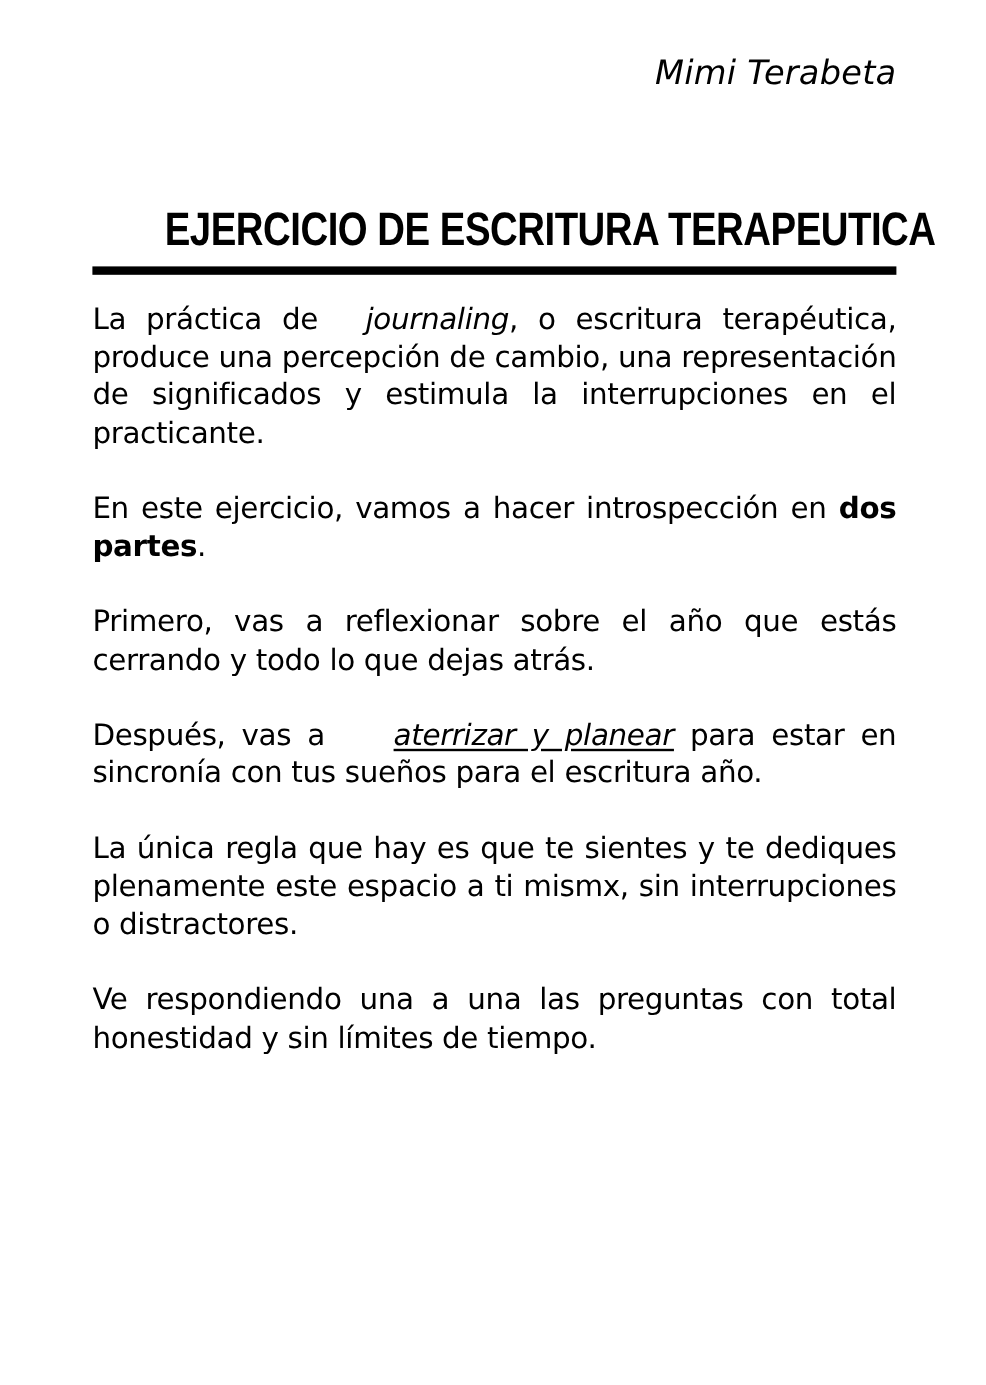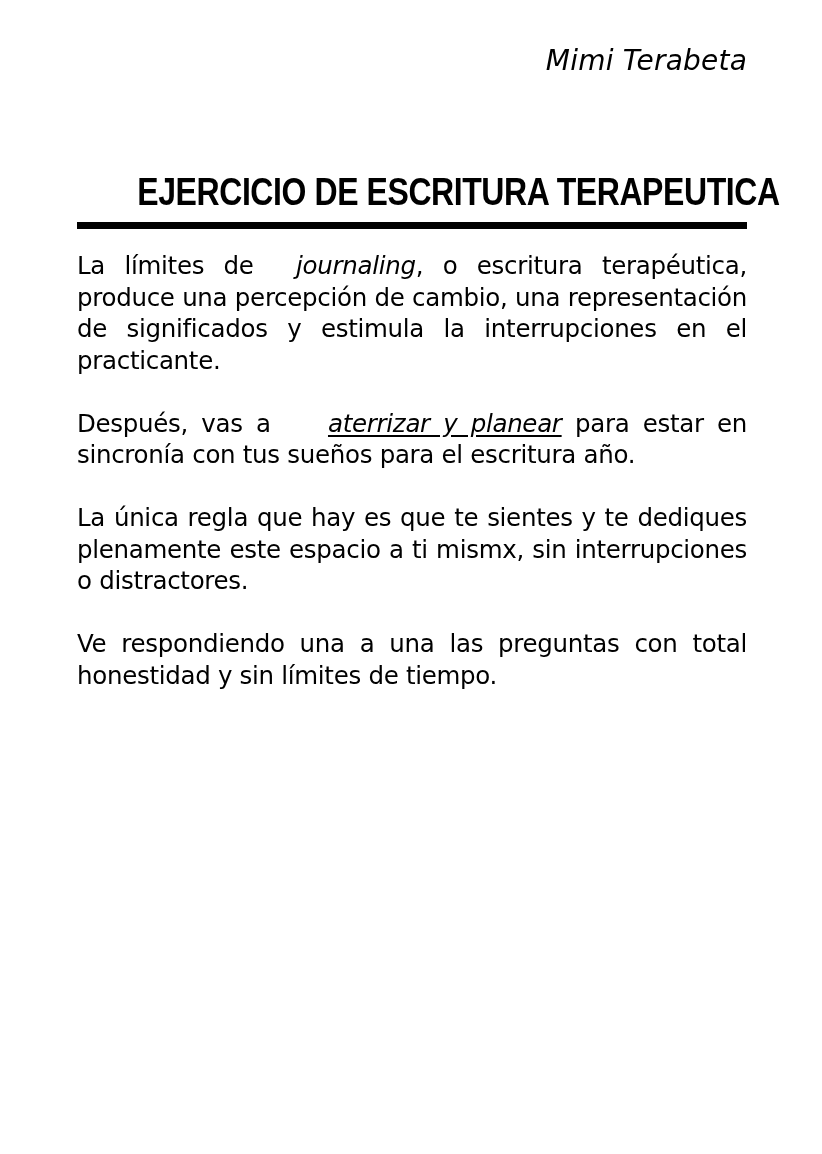--- a/index.html
+++ b/index.html
@@ -83,21 +83,27 @@
 
 <div class="author">Mimi Terabeta</div>
 
 <div class="title-wrap">
   <div class="title">EJERCICIO DE ESCRITURA TERAPEUTICA</div>
   <div class="title-rule"></div>
 </div>
 
 <div class="body">
   <p class="last-left">
-    <span>La límites de </span><span class="em">journaling</span><span>, o escritura terapéutica, produce una percepción de cambio, una representación de significados y estimula la interrupciones en el practicante.</span>
+    <span>La práctica de </span><span class="em">journaling</span><span>, o escritura terapéutica, produce una percepción de cambio, una representación de significados y estimula la interrupciones en el practicante.</span>
+  </p>
+  <p class="last-left">
+    <span>En este ejercicio, vamos a hacer introspección en </span><span class="strong">dos partes</span><span>.</span>
+  </p>
+  <p class="last-left">
+    <span>Primero, vas a reflexionar sobre el año que estás cerrando y todo lo que dejas atrás.</span>
   </p>
   <p class="last-left">
     <span>Después, vas a </span><span class="u-em">aterrizar y planear</span><span> para estar en sincronía con tus sueños para el escritura año.</span>
   </p>
   <p class="last-left">
     <span>La única regla que hay es que te sientes y te dediques plenamente este espacio a ti mismx, sin interrupciones o distractores.</span>
   </p>
   <p class="last-left">
     <span>Ve respondiendo una a una las preguntas con total honestidad y sin límites de tiempo.</span>
   </p>

